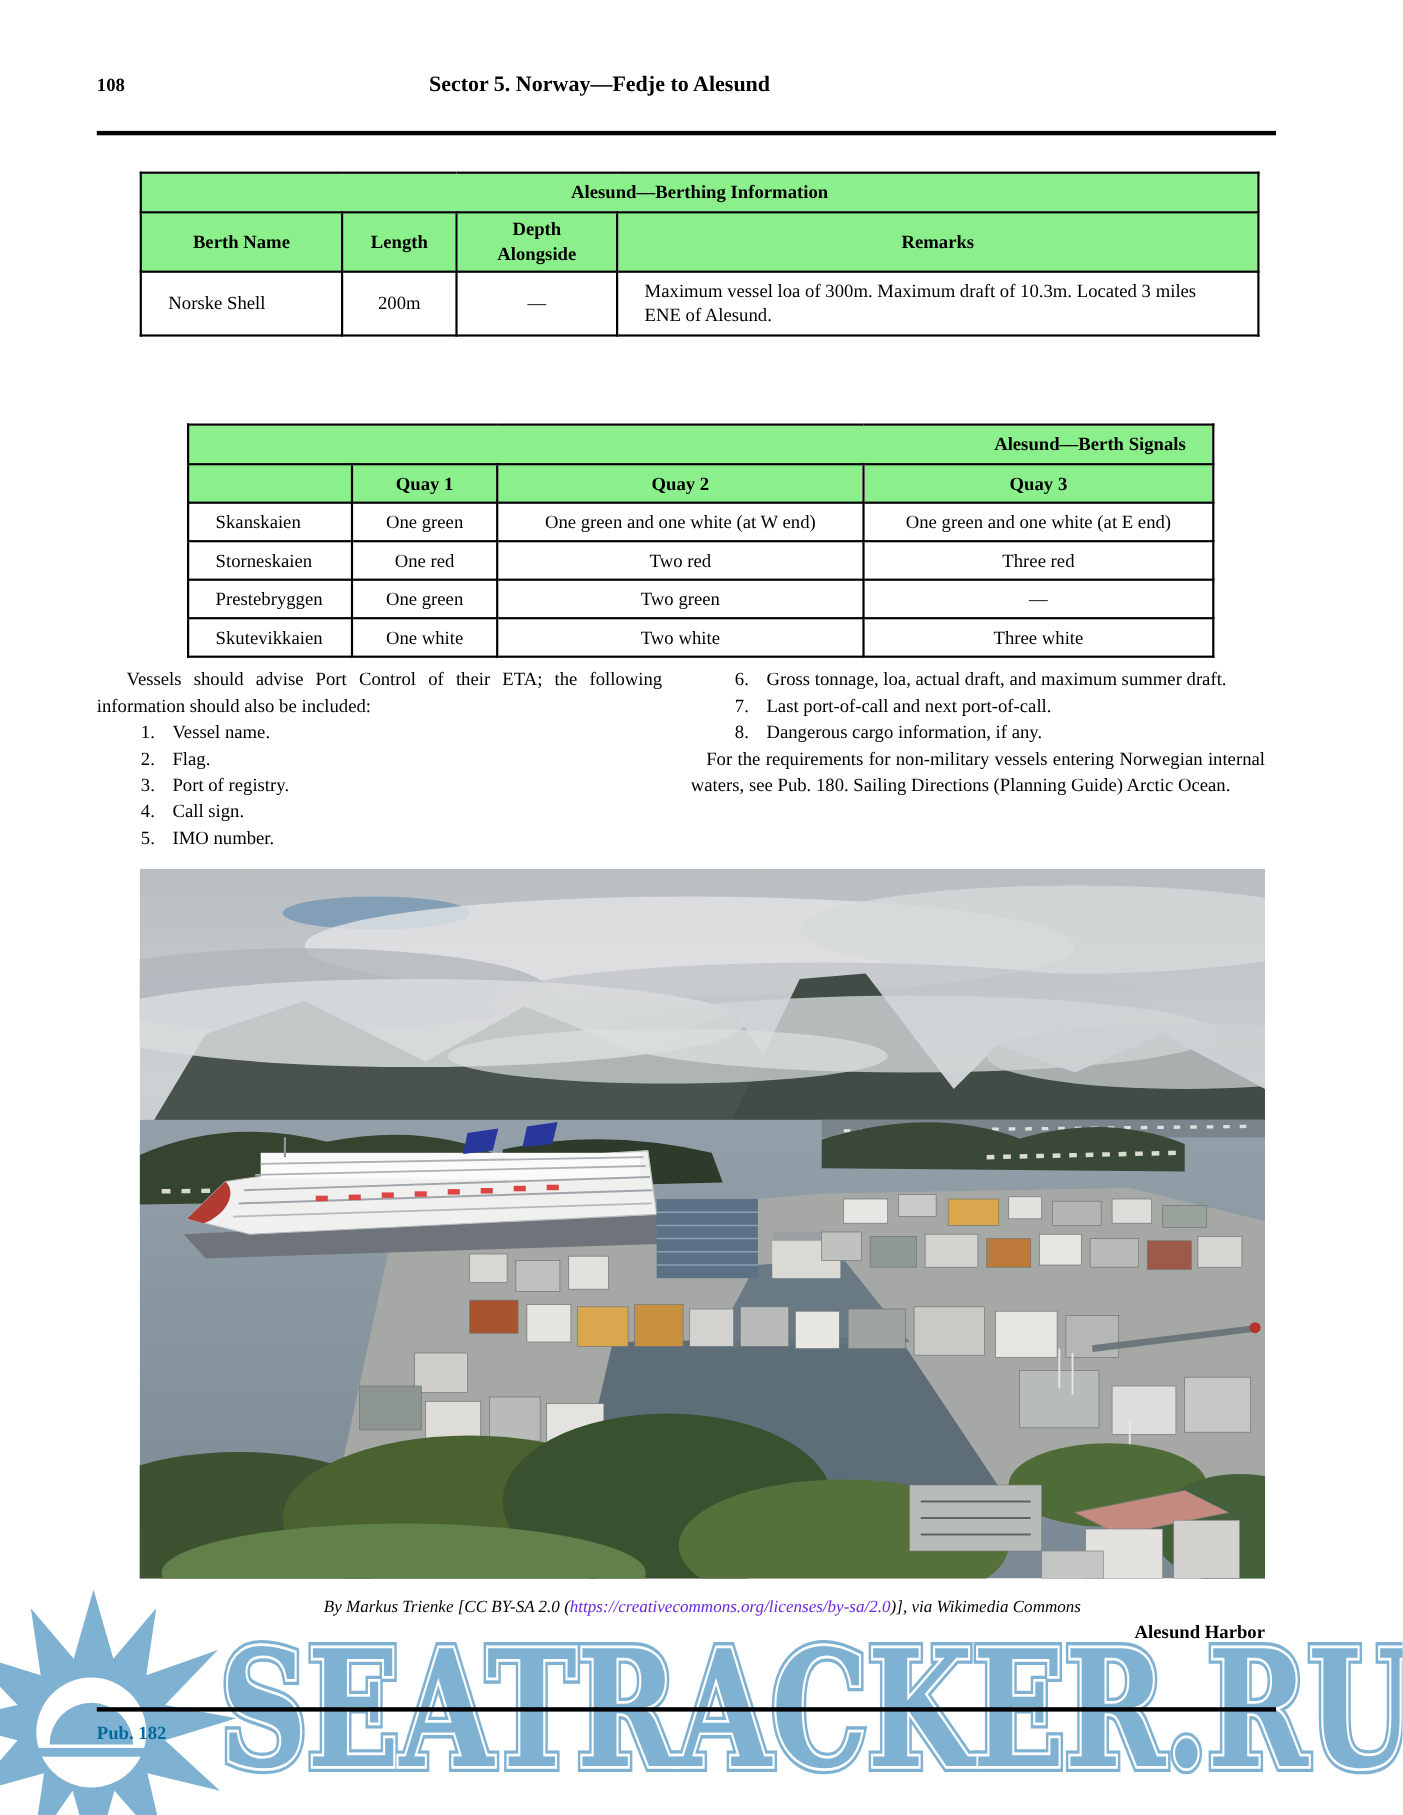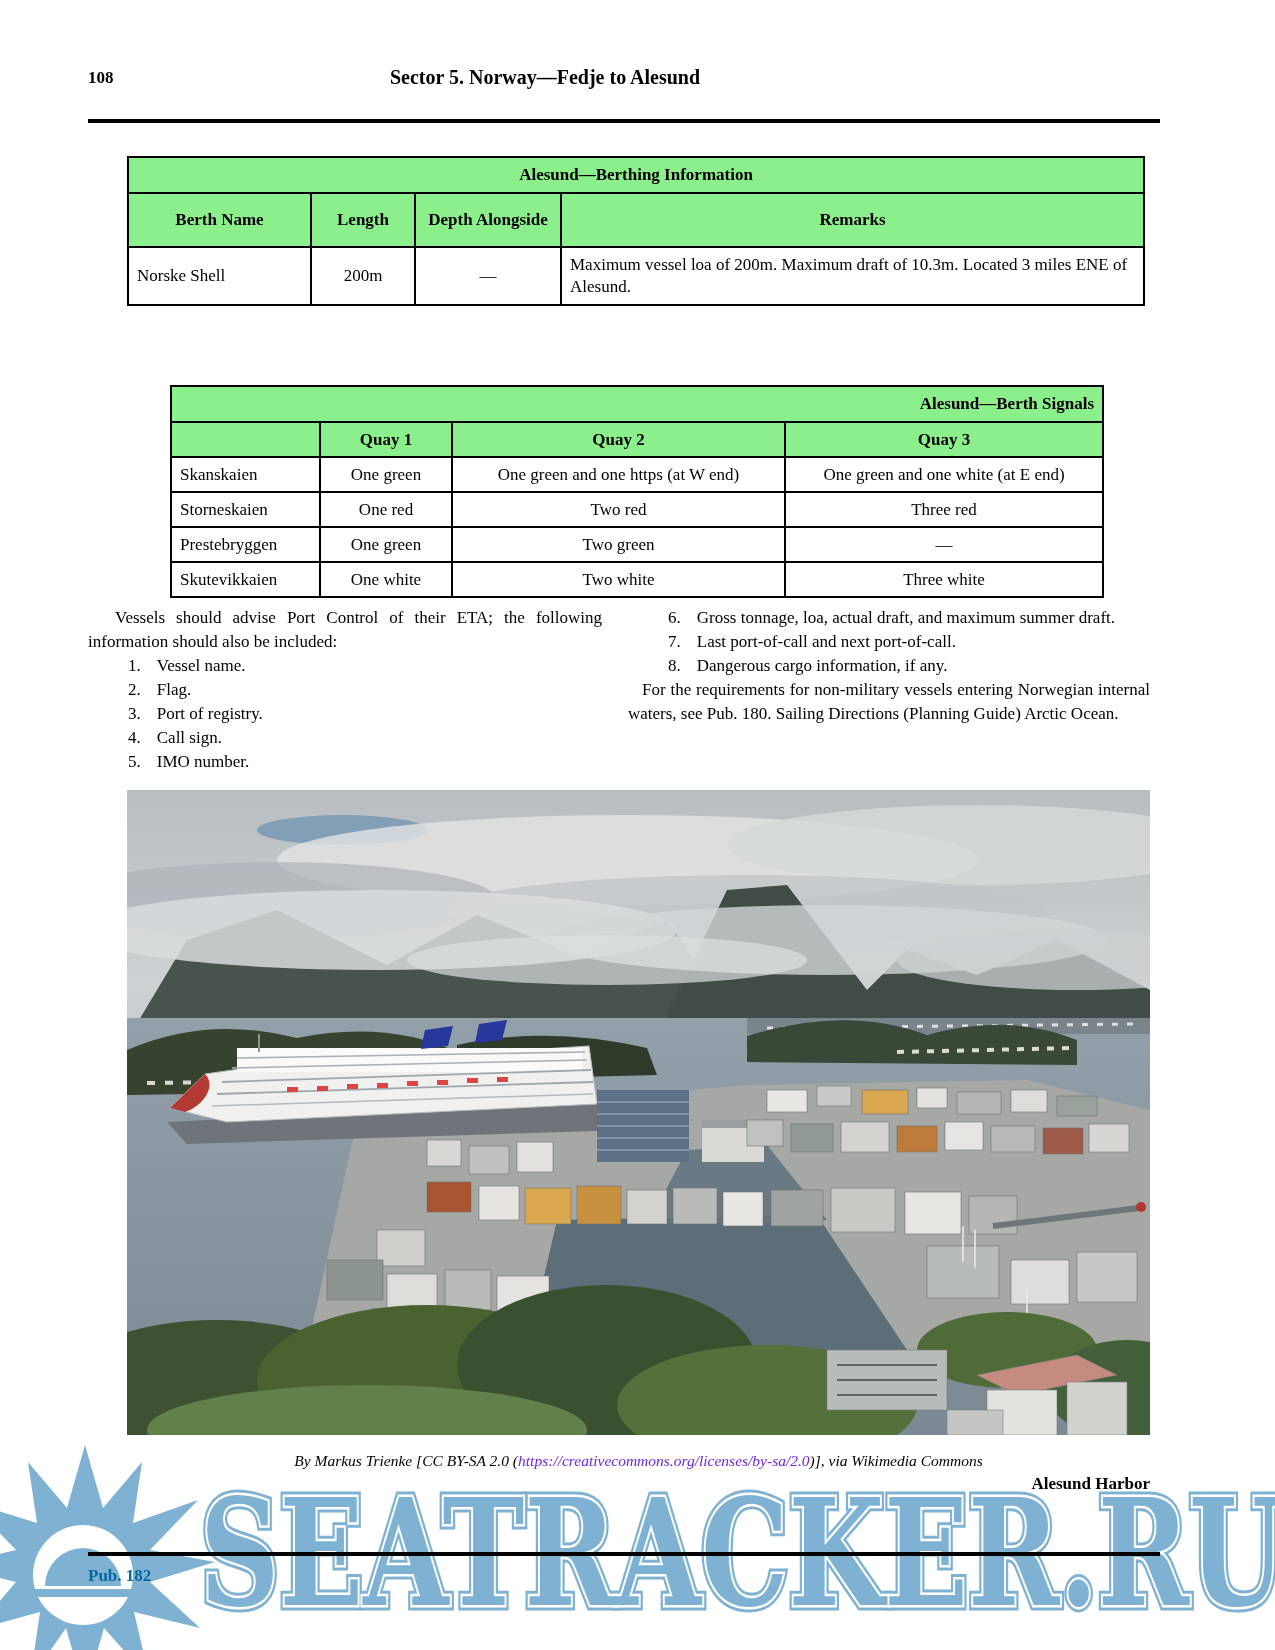--- a/index.html
+++ b/index.html
@@ -7,21 +7,21 @@
   #page{position:relative;width:1275px;height:1650px;overflow:hidden;background:#fff;}
   .abs{position:absolute;}
   .content{z-index:2;}
   
   #pageno{left:88px;top:68px;font-size:17px;font-weight:bold;}
   #htitle{left:0;top:66px;width:1090px;text-align:center;font-size:20px;font-weight:bold;}
   .rule{background:#000;height:4px;}
   #toprule{left:88px;top:119px;width:1072px;}
   
   table{border-collapse:collapse;table-layout:fixed;font-size:17px;}
-  td,th{border:2px solid #000;padding:2px 8px;overflow:hidden;}
+  td,th{border:2px solid #000;padding:2px 24px;overflow:hidden;}
   .ttl{font-weight:bold;text-align:center;}
   .greenbg{background:#8bef8b;}
   #btable{left:127px;top:156px;}
   #btable table{width:1016px;}
   #btable .c0{width:183px;} #btable .c1{width:104px;} #btable .c2{width:146px;} #btable .c3{width:583px;}
   #btable th{text-align:center;font-weight:bold;}
   #btable td{height:52px;vertical-align:middle;line-height:22px;}
   .cen{text-align:center;}
   #stable{left:170px;top:385px;}
   #stable table{width:932px;}
@@ -86,21 +86,21 @@
       <tr>
         <th class="greenbg" style="height:48px;">Berth Name</th>
         <th class="greenbg">Length</th>
         <th class="greenbg" style="line-height:22px;">Depth Alongside</th>
         <th class="greenbg">Remarks</th>
       </tr>
       <tr>
         <td>Norske Shell</td>
         <td class="cen">200m</td>
         <td class="cen">—</td>
-        <td>Maximum vessel loa of 200m. Maximum draft of 10.3m. Located 3 miles ENE of Alesund.</td>
+        <td>Maximum vessel loa of 300m. Maximum draft of 10.3m. Located 3 miles ENE of Alesund.</td>
       </tr>
     </tbody>
       </table>
   </div>
 
   <div id="stable" class="abs content">
     <table>
       <colgroup>
           <col class="c0">
           <col class="c1">
@@ -113,21 +113,21 @@
           </tr>
       <tr>
         <th class="greenbg" style="height:29px;"></th>
         <th class="greenbg">Quay 1</th>
         <th class="greenbg">Quay 2</th>
         <th class="greenbg">Quay 3</th>
       </tr>
       <tr>
         <td>Skanskaien</td>
         <td class="cen">One green</td>
-        <td class="cen">One green and one https (at W end)</td>
+        <td class="cen">One green and one white (at W end)</td>
         <td class="cen">One green and one white (at E end)</td>
       </tr>
       <tr>
         <td>Storneskaien</td>
         <td class="cen">One red</td>
         <td class="cen">Two red</td>
         <td class="cen">Three red</td>
       </tr>
       <tr>
         <td>Prestebryggen</td>

